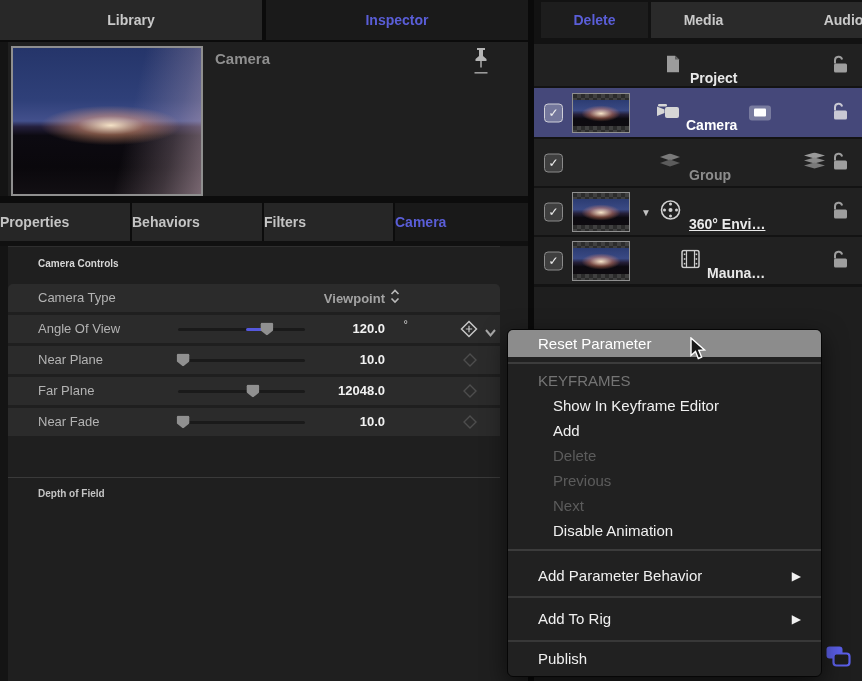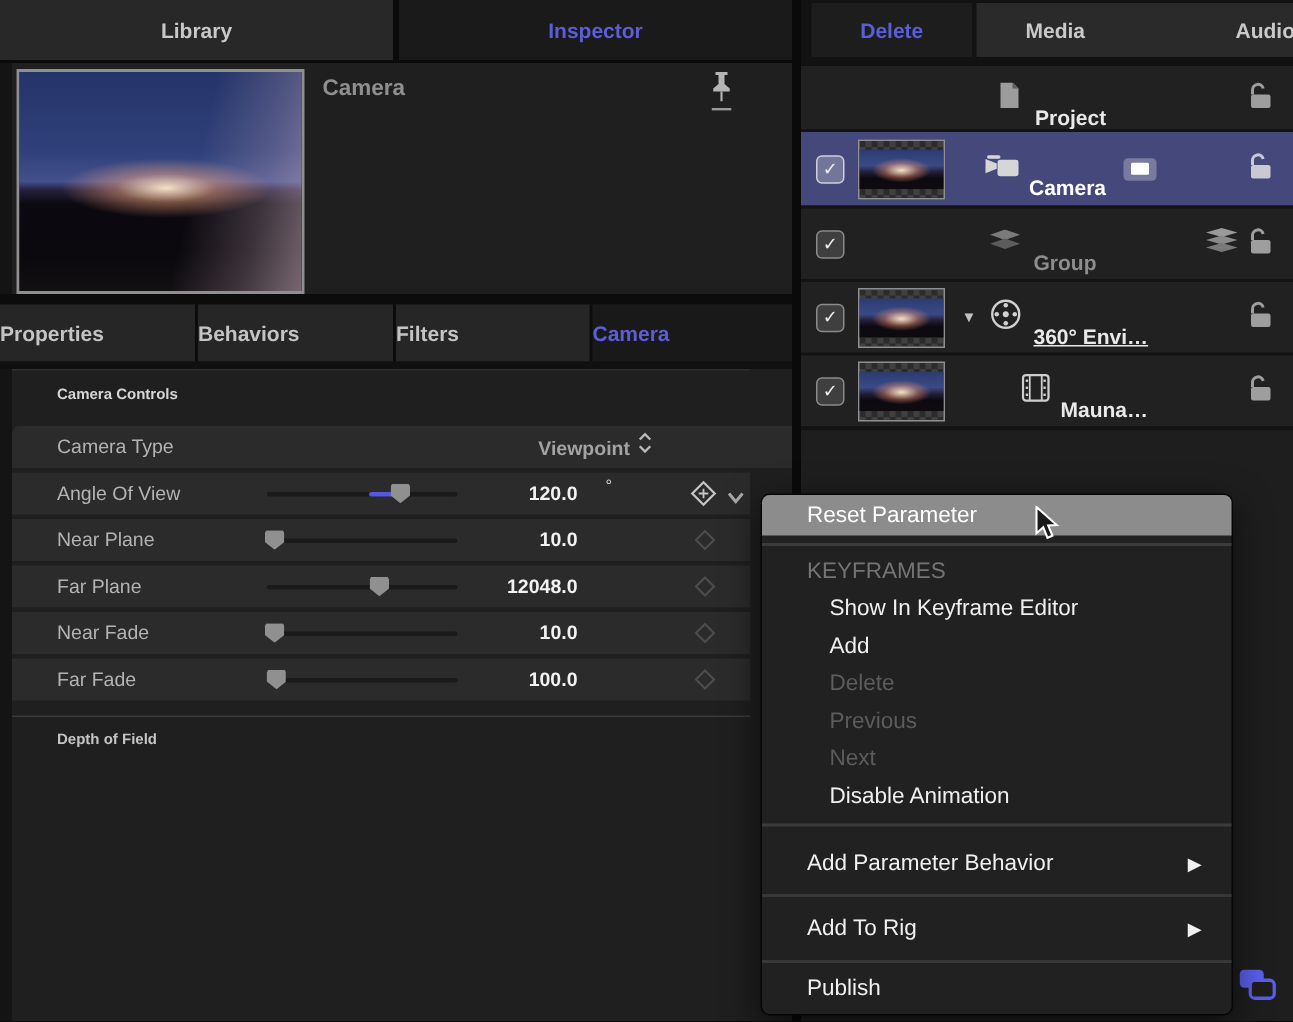--- a/index.html
+++ b/index.html
@@ -131,21 +131,21 @@
       <div class="itab" style="left:264px;width:129px;">Filters</div>
       <div class="itab" style="left:132px;width:130px;">Behaviors</div>
       <div class="itab active" style="left:395px;width:133px;">Camera</div>
     </div>
     <div class="itabs-div"></div>
 
     <div class="insp-content">
       <div class="content-topline"></div>
       <div class="sec-hdr" style="top:12px;">Camera Controls</div>
 
-      <div class="prow first" style="top:38px;padding-left:35px;">
+      <div class="prow first" style="top:38px;">
         <span class="plabel">Camera Type</span>
         <div class="popup">
           <span class="popup-val">Viewpoint</span>
           <span>
             <svg width="10" height="15" viewBox="0 0 10 15">
               <path d="M1.5 5 L5 1.5 L8.5 5" fill="none" stroke="#b9b9b9" stroke-width="1.6"></path>
               <path d="M1.5 9.5 L5 13 L8.5 9.5" fill="none" stroke="#b9b9b9" stroke-width="1.6"></path>
             </svg>
           </span>
         </div>
@@ -208,33 +208,20 @@
           <div class="thumb" style="left: 4%;"></div>
         </div>
         <span class="pvalue">10.0</span>
         <span class="kfdiamond">
           <svg width="14" height="14" viewBox="0 0 14 14">
               <path d="M7 1 L13 7 L7 13 L1 7 Z" fill="none" stroke="#4d4d4d" stroke-width="1.4"></path>
             </svg>
         </span>
       </div>
 
-      <div class="prow" style="top:193px;">
-        <span class="plabel">Far Fade</span>
-        <div class="slider">
-          <div class="track"></div>
-          <div class="thumb" style="left: 5%;"></div>
-        </div>
-        <span class="pvalue">100.0</span>
-        <span class="kfdiamond">
-          <svg width="14" height="14" viewBox="0 0 14 14">
-              <path d="M7 1 L13 7 L7 13 L1 7 Z" fill="none" stroke="#4d4d4d" stroke-width="1.4"></path>
-            </svg>
-        </span>
-      </div>
 
       <div class="dof-divider" style="top:231px;"></div>
       <div class="sec-hdr" style="top:242px;color:#c4c4c4;">Depth of Field</div>
     </div>
   </div>
 
   <div class="vdivider"></div>
 
   <div class="right-panel">
     <div class="tabbar-right">

